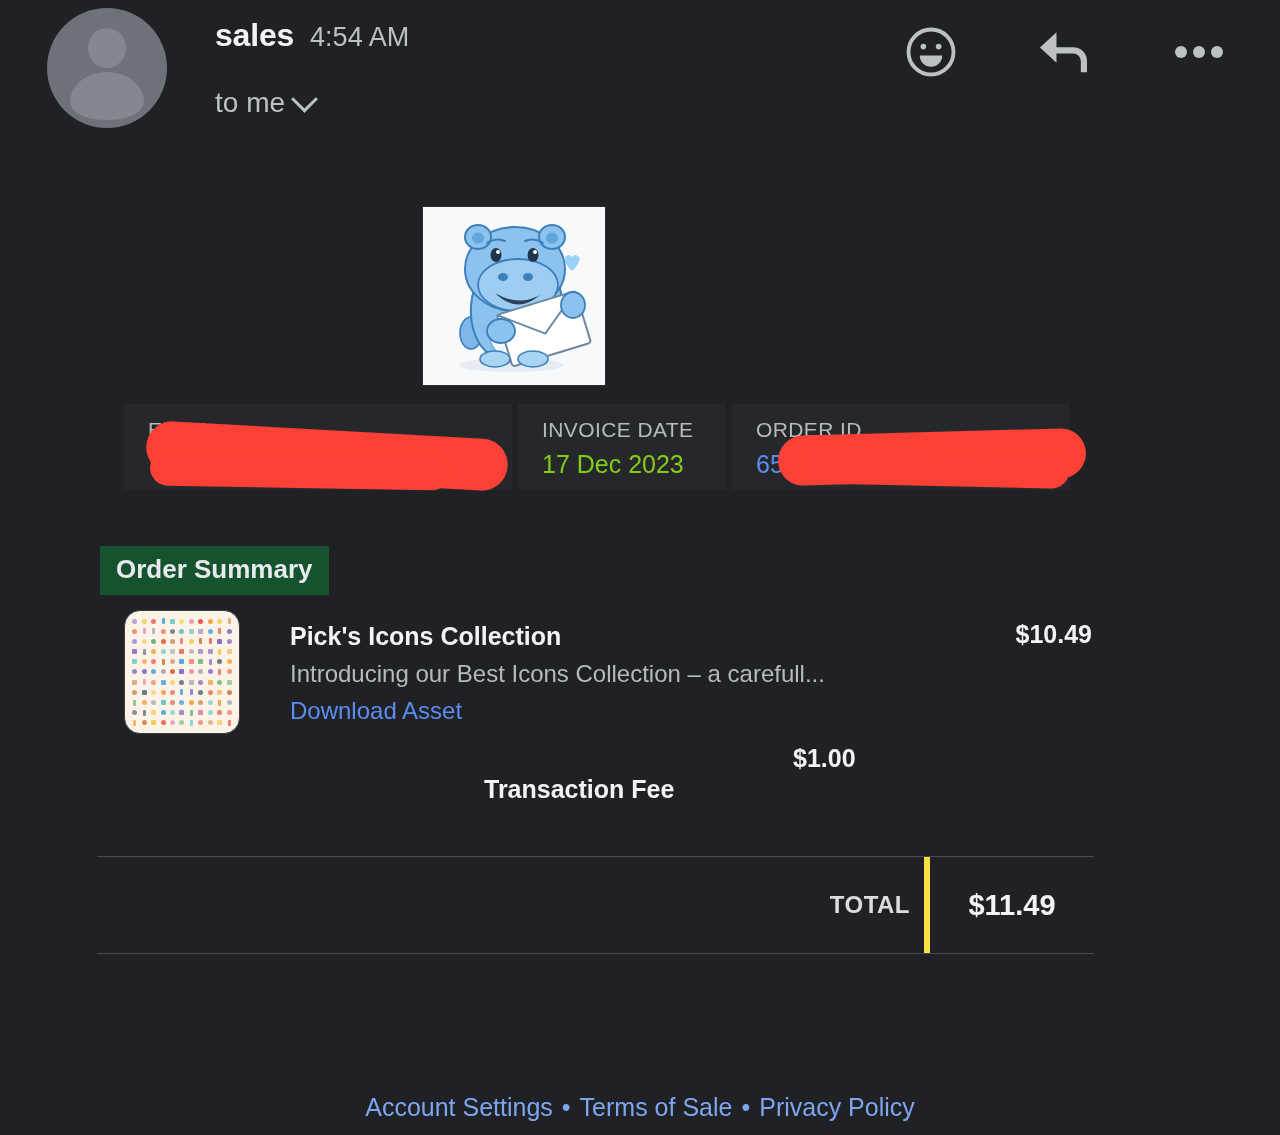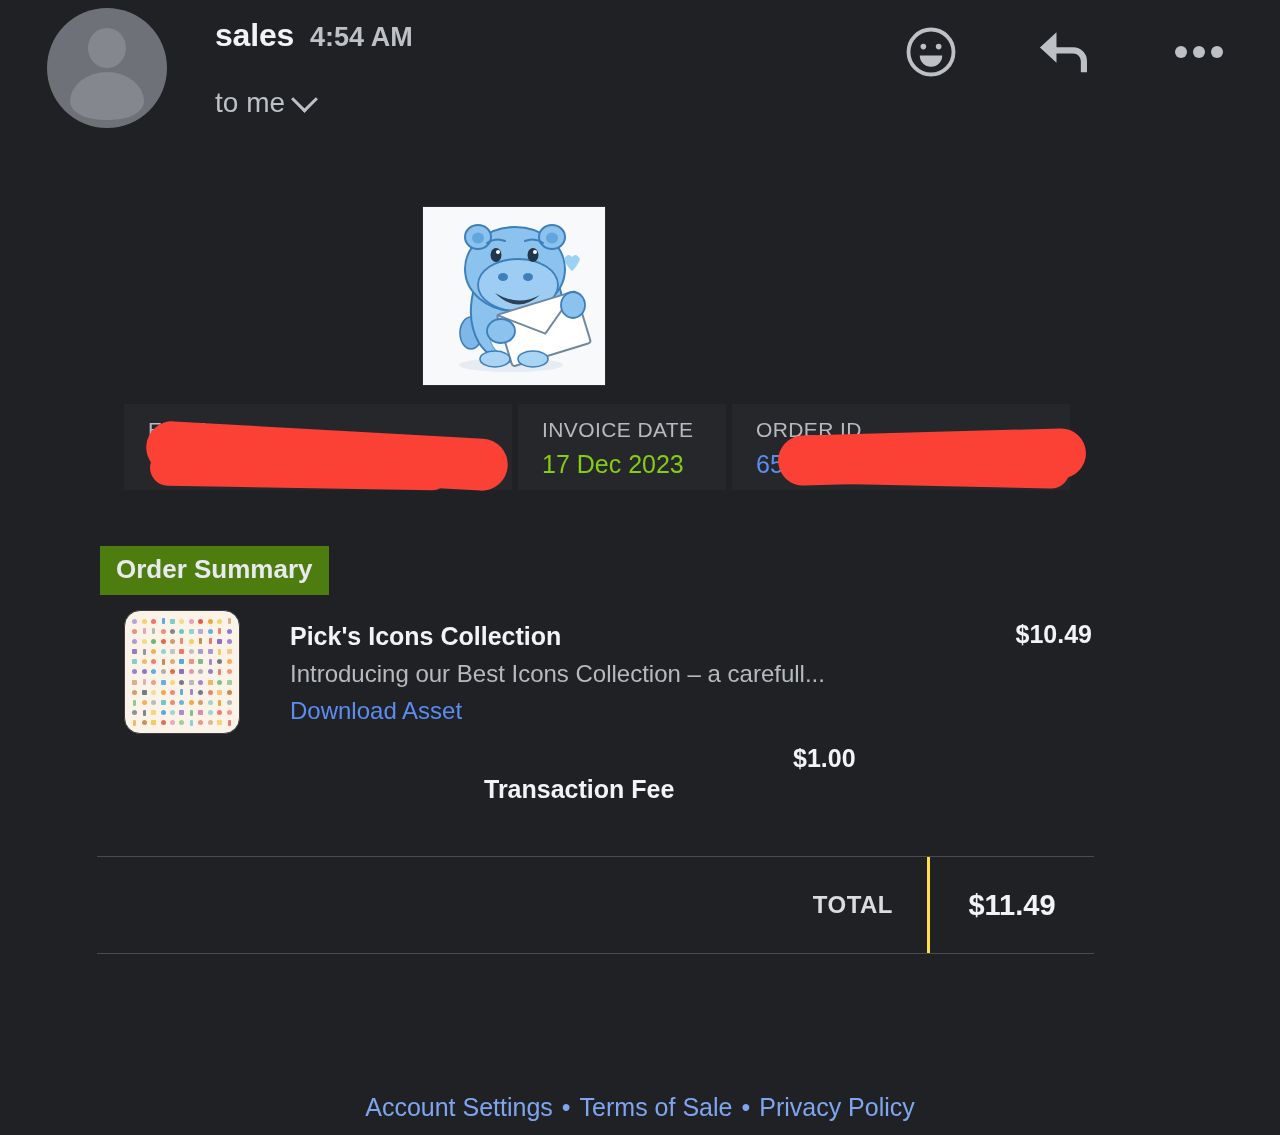--- a/index.html
+++ b/index.html
@@ -64,21 +64,21 @@
   }
   .sender-name {
     font-size: 32px;
     font-weight: bold;
     color: #f1f3f4;
     letter-spacing: -0.2px;
   }
   .sender-time {
     font-size: 27px;
     color: #bdc1c6;
-    font-weight: 700;
+    font-weight: 400;
     text-align: right;
   }
 
   .recipient-line {
     position: absolute;
     left: 215px;
     top: 72px;
     display: flex;
     align-items: center;
     gap: 10px;
@@ -199,21 +199,21 @@
     height: 38px;
     border-radius: 24px;
     transform: rotate(1.2deg);
   }
 
   
   .summary-title {
     position: absolute;
     top: 546px;
     left: 100px;
-    background: #4d7c0f;
+    background: #14532d;
     padding: 8px 16px 10px 16px;
     font-size: 26px;
     font-weight: bold;
     color: #e8eaed;
   }
 
   .line-item {
     position: absolute;
     top: 610px;
     left: 124px;
@@ -295,25 +295,25 @@
     top: 856px;
     left: 97px;
     width: 997px;
     border-top: 1px solid #4a4b4f;
     border-bottom: 1px solid #4a4b4f;
     display: flex;
     height: 96px;
   }
   .total-label-cell {
     width: 833px;
-    border-right: 3px solid #fde047;
+    border-right: 6px solid #fde047;
     display: flex;
     align-items: center;
     justify-content: flex-end;
-    padding-right: 34px;
+    padding-right: 14px;
     box-sizing: border-box;
   }
   .total-label {
     font-size: 24px;
     font-weight: bold;
     color: #dadce0;
     letter-spacing: 0.5px;
   }
   .total-value-cell {
     flex: 1;

